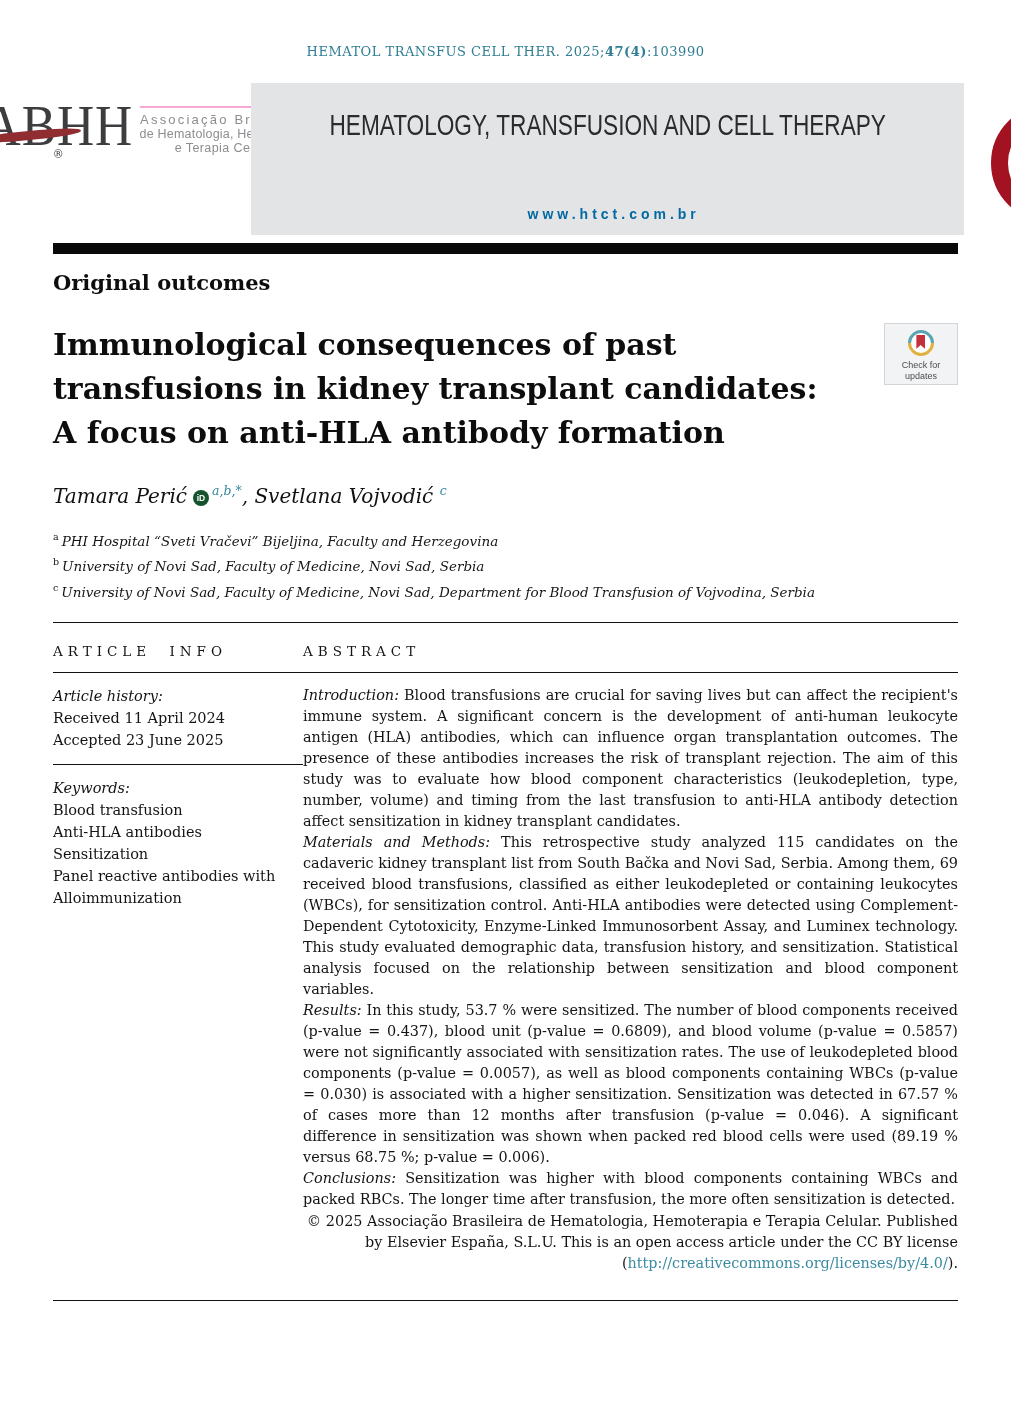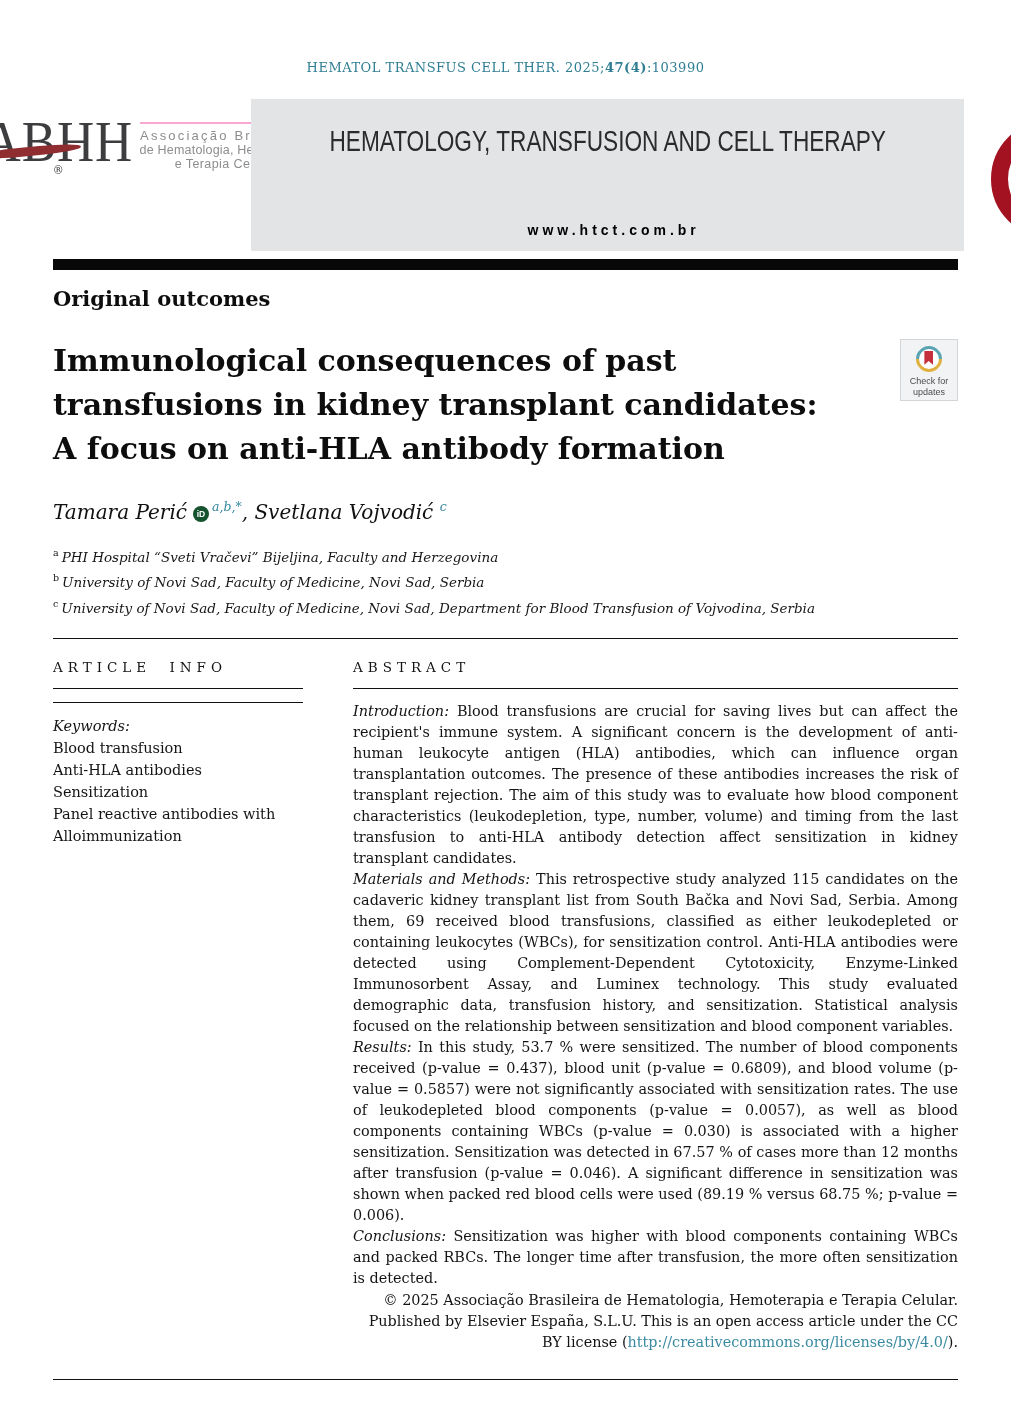--- a/index.html
+++ b/index.html
@@ -4,21 +4,21 @@
 <style>
   * { margin: 0; padding: 0; box-sizing: border-box; }
   html, body { background: #ffffff; }
   body {
     width: 1011px; height: 1402px;
     font-family: "DejaVu Serif", serif;
     color: #1a1a1a;
     position: relative;
     overflow: hidden;
   }
-  .page { padding: 16px 53px; }
+  .page { padding: 0 53px; }
 
   
   .journal-ref {
     text-align: center;
     padding-top: 44px;
     font-size: 13px;
     color: #2f7e93;
     letter-spacing: 0.5px;
   }
   .journal-ref .vol { font-weight: bold; }
@@ -52,21 +52,21 @@
   .banner-title {
     margin-top: 26px;
     font-family: "Liberation Sans", sans-serif;
     font-size: 29px; color: #2b2b2d; white-space: nowrap;
     display: inline-block; transform: scaleX(0.78); transform-origin: center;
     letter-spacing: 0px;
   }
   .banner-site {
     position: absolute; bottom: 13px; left: 12px; right: 0;
     font-family: "Liberation Sans", sans-serif; font-weight: bold;
-    font-size: 14px; color: #000000; letter-spacing: 4px;
+    font-size: 14px; color: #0369a1; letter-spacing: 4px;
   }
 
   .htct-wrap { width: 140px; flex-shrink: 0; display: flex; align-items: center; justify-content: center; }
   .htct-drop {
     width: 118px; height: 118px;
     border: 17px solid #a31220; background: #ffffff;
     border-radius: 0 50% 50% 50%;
     transform: rotate(45deg);
     display: flex; align-items: center; justify-content: center;
     margin-top: 8px;
@@ -75,21 +75,21 @@
   .black-bar { height: 11px; background: #080808; margin-top: 8px; }
 
   .section-label { margin-top: 16px; font-size: 21px; font-weight: bold; color: #0d0d0d; }
 
   .title-row { display: flex; margin-top: 28px; }
   .article-title {
     font-size: 30px; font-weight: bold; line-height: 44px; color: #0d0d0d;
     max-width: 780px; flex: 1;
   }
   .check-badge {
-    width: 58px; height: 62px; margin-left: auto; flex-shrink: 0;
+    width: 74px; height: 62px; margin-left: auto; flex-shrink: 0;
     background: #f2f3f4; border: 1px solid #d3d5d7;
     display: flex; flex-direction: column; align-items: center;
     padding-top: 6px; cursor: pointer;
   }
   .check-circle {
     width: 26px; height: 26px; border-radius: 50%;
     background: #ffffff;
     border-left: 3px solid #e0b13e; border-bottom: 3px solid #e0b13e;
     border-top: 3px solid #5aa3b0; border-right: 3px solid #5aa3b0;
     transform: rotate(-45deg);
@@ -111,21 +111,21 @@
     font-size: 8.5px; font-weight: bold;
     vertical-align: 2px; margin: 0 3px 0 6px; cursor: pointer;
   }
   .authors sup { font-size: 12.5px; color: #35889f; font-style: italic; }
 
   .affiliations { margin-top: 18px; font-style: italic; font-size: 13.5px; line-height: 21px; color: #161616; }
   .affiliations sup { font-size: 9.5px; font-style: normal; margin-right: 3px; }
 
   .rule-full { border: none; border-top: 1.5px solid #111; margin-top: 20px; }
 
-  .columns { display: flex; gap: 50px; margin-top: 20px; }
+  .columns { display: flex; margin-top: 20px; }
   .col-left { width: 250px; flex-shrink: 0; }
   .col-right { flex: 1; }
   .col-heading { font-size: 13.5px; color: #141414; letter-spacing: 5px; word-spacing: 9px; }
   .col-rule { border: none; border-top: 1.5px solid #111; margin: 13px 0 12px 0; }
 
   .info-block { font-size: 14.5px; line-height: 22px; color: #141414; }
   .info-label { font-style: italic; }
   .mid-rule { border: none; border-top: 1.5px solid #111; margin: 13px 0 12px 0; }
 
   .abstract-body p { font-size: 14.4px; line-height: 21px; text-align: justify; color: #141414; }
@@ -193,20 +193,25 @@
     <div><sup>c</sup><span>University of Novi Sad, Faculty of Medicine, Novi Sad, Department for Blood Transfusion of Vojvodina, Serbia</span></div>
   </div>
 
   <hr class="rule-full">
 
   <div class="columns">
 
     <div class="col-left">
       <div class="col-heading">ARTICLE INFO</div>
       <hr class="col-rule">
+      <div class="info-block">
+        <div class="info-label">Article history:</div>
+        <div>Received 11 April 2024</div>
+        <div>Accepted 23 June 2025</div>
+      </div>
       <hr class="mid-rule">
       <div class="info-block">
         <div class="info-label">Keywords:</div>
         <div>Blood transfusion</div>
         <div>Anti-HLA antibodies</div>
         <div>Sensitization</div>
         <div>Panel reactive antibodies with</div>
         <div>Alloimmunization</div>
       </div>
     </div>

